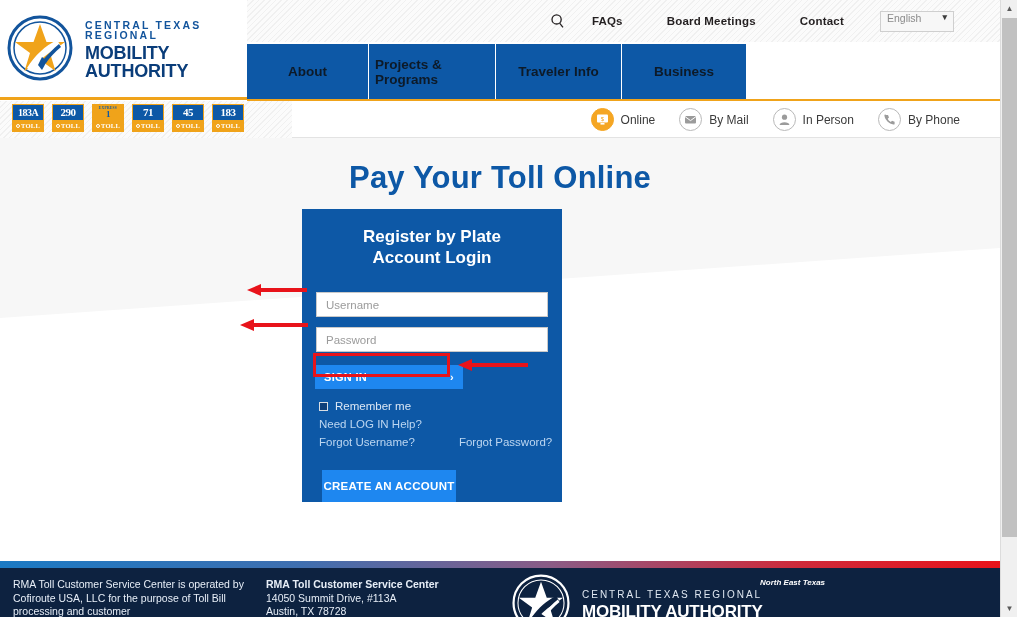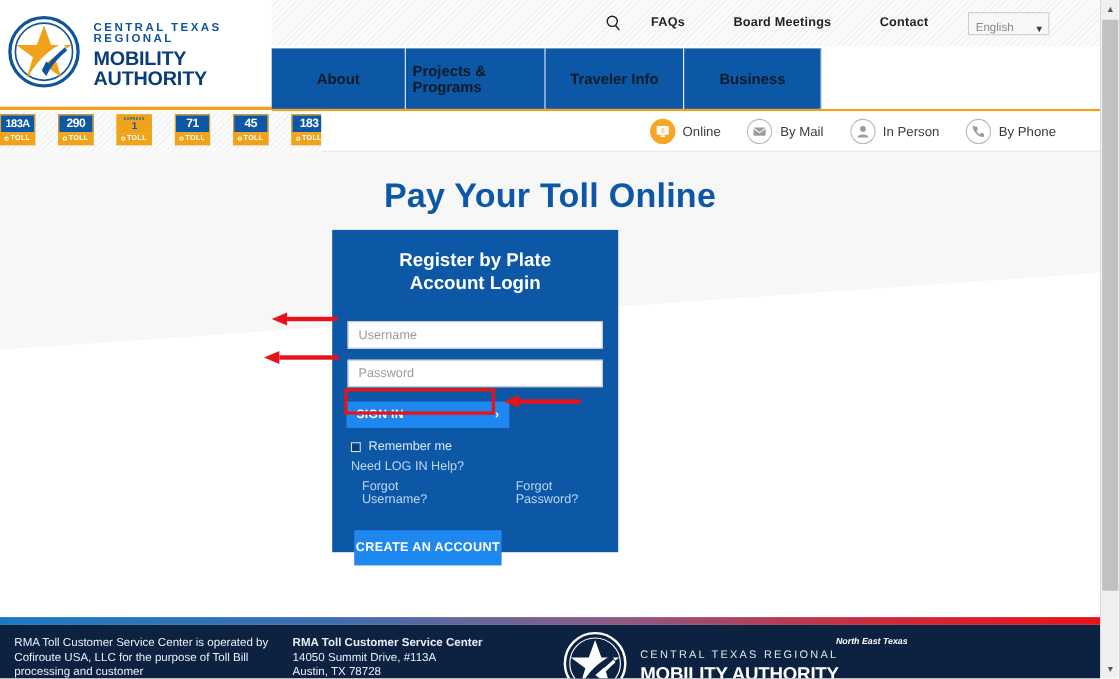--- a/index.html
+++ b/index.html
@@ -22,21 +22,21 @@
         rgba(0,0,0,0) 1px, rgba(0,0,0,0) 4px);
   }
 
   
   #utilitybar { position:absolute; left:247px; top:0; width:753px; height:42px; }
   #utilnav { position:absolute; right:46px; top:0; height:42px; display:flex; align-items:center; gap:0px; }
   .util-link { font-size:11.5px; font-weight:bold; color:#231f20; letter-spacing:.2px; padding:0 22px; cursor:pointer; white-space:nowrap;}
   #search-icon { width:16px; height:16px; margin-right:4px; cursor:pointer; }
   #lang-select {
     width:74px; height:21px; border:1px solid #cfcfcf; background:#f7f7f7;
-    font-size:10.5px; color:#8a8a8a; display:flex; align-items:flex-end; padding:0 6px;
+    font-size:10.5px; color:#8a8a8a; display:flex; align-items:flex-start; padding:0 6px;
     justify-content:space-between; cursor:pointer; margin-left:14px;
   }
   #lang-select .chev { font-size:9px; color:#3c3c3c; font-weight:bold; }
 
   
   #logoblock { position:absolute; left:0; top:0; width:247px; height:99px; background:#ffffff; display:flex; align-items:center; }
   #logo-emblem { margin-left:5px; }
   #logo-text { margin-left:10px; line-height:1; }
   #logo-line1 { font-size:10.5px; letter-spacing:2.2px; color:#12549c; font-weight:600; }
   #logo-line2 { font-size:18px; letter-spacing:-0.2px; color:#0a3d7a; font-weight:bold; margin-top:3px; }
@@ -48,21 +48,21 @@
     flex:0 0 auto; height:55px; background:#0d58a6; color:#0d1a28;
     display:flex; align-items:center; justify-content:center;
     font-size:13.5px; font-weight:bold; cursor:pointer;
     border-right:1px solid #ffffff; padding:0 6px;
   }
   .nav-item.active { color:#ffffff; border-right:none; }
   #nav-underline { position:absolute; left:247px; top:99px; width:753px; height:3px; background:#f0a31a; }
 
   
   #badgestrip { position:absolute; left:0; top:101px; width:292px; height:37px; }
-  #badges { position:absolute; left:0; top:3px; display:flex; gap:21px; padding-left:0px; }
+  #badges { position:absolute; left:12px; top:3px; display:flex; gap:8px; padding-left:0px;font-family:Liberation Serif, serif; }
   .badge { width:32px; }
   .badge .shield {
     background:#0d58a6; border:1.5px solid #f0a31a; color:#fff;
     text-align:center; font-weight:bold; height:17px; line-height:15px;
     font-size:11px; letter-spacing:-0.5px;
   }
   .badge .shield.small { font-size:10px; }
   .badge .exp { font-size:3.6px; font-weight:bold; letter-spacing:.3px; line-height:4px; padding-top:1px; }
   .badge .exp + .num { font-size:9px; line-height:9px; }
   .badge .toll {
@@ -105,21 +105,21 @@
     width:148px; height:24px; background:#1e87f0; border:none; color:#ffffff;
     font-size:11px; font-weight:bold; letter-spacing:.3px; text-align:left; padding:0 9px;
     display:flex; align-items:center; justify-content:space-between; cursor:pointer;
     font-family:"Liberation Sans", sans-serif;
   }
   #signin-button .chev { font-size:11px; font-weight:bold; }
   #remember-row { display:flex; align-items:center; gap:7px; margin:11px 0 0 17px; }
   #remember-checkbox { width:9px; height:9px; background:#0d3f7a; border:1px solid #d8dde3; }
   #remember-label { font-size:11.5px; color:#dbe7f5; }
   .card-link { display:block; margin-left:17px; margin-top:6px; font-size:11.5px; color:#bcd6f1; cursor:pointer; }
-  #forgot-row { display:flex; margin-left:27px; margin-top:6px; gap:44px; }
+  #forgot-row { display:flex; margin-left:17px; margin-top:6px; gap:44px; }
   #forgot-row .card-link { margin:0; }
   #create-account-button {
     margin:22px 0 0 20px; width:134px; height:32px; background:#1e87f0; border:none;
     color:#ffffff; font-size:11.5px; font-weight:bold; letter-spacing:.3px; cursor:pointer;
     font-family:"Liberation Sans", sans-serif;
   }
 
   
   .annot-arrow { position:absolute; height:10px; pointer-events:none; }
   .annot-arrow .shaft { position:absolute; left:0; top:3px; height:4px; background:#e8131a; }

